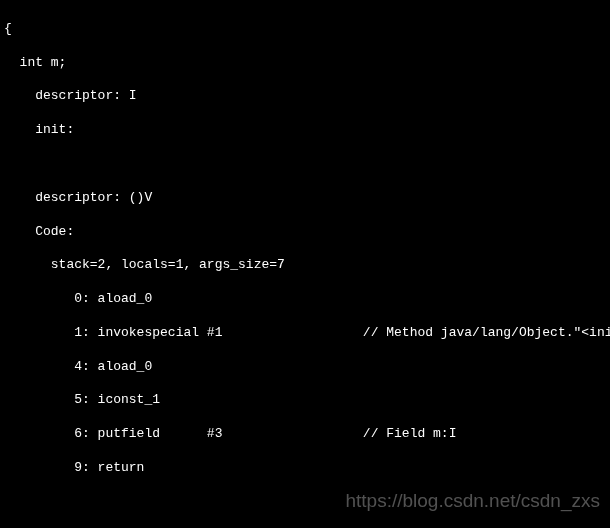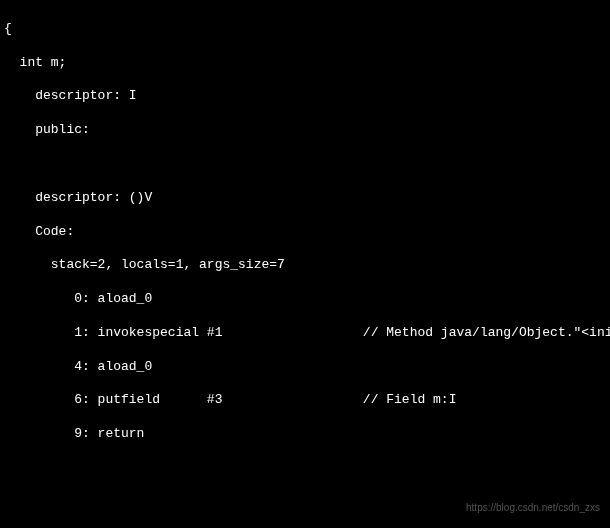--- a/index.html
+++ b/index.html
@@ -24,40 +24,41 @@
     }
     .line {
       display: block;
       min-height: 1.3em;
     }
     .watermark {
       position: absolute;
       bottom: 14px;
       right: 10px;
       color: #888888;
-      font-size: 10px;
+      font-size: 19px;
       font-family: Arial, sans-serif;
       opacity: 0.6;
     }
   </style>
 </head>
 <body>
 
 <div class="terminal">
 <span class="line">{</span>
 <span class="line">  int m;</span>
 <span class="line">    descriptor: I</span>
-<span class="line">    public:</span>
+<span class="line">    init:</span>
 <span class="line"></span>
 <span class="line">    descriptor: ()V</span>
 <span class="line">    Code:</span>
 <span class="line">      stack=2, locals=1, args_size=7</span>
 <span class="line">         0: aload_0</span>
 <span class="line">         1: invokespecial #1                  // Method java/lang/Object."&lt;init&gt;":()V</span>
 <span class="line">         4: aload_0</span>
+<span class="line">         5: iconst_1</span>
 <span class="line">         6: putfield      #3                  // Field m:I</span>
 <span class="line">         9: return</span>
 
 
 
 
 
 
 
 

